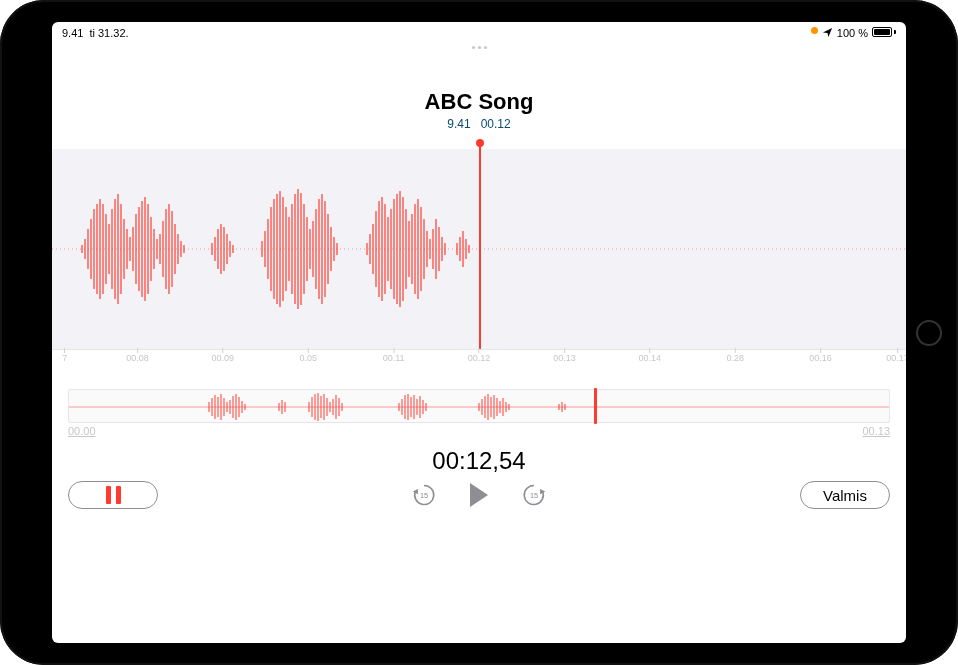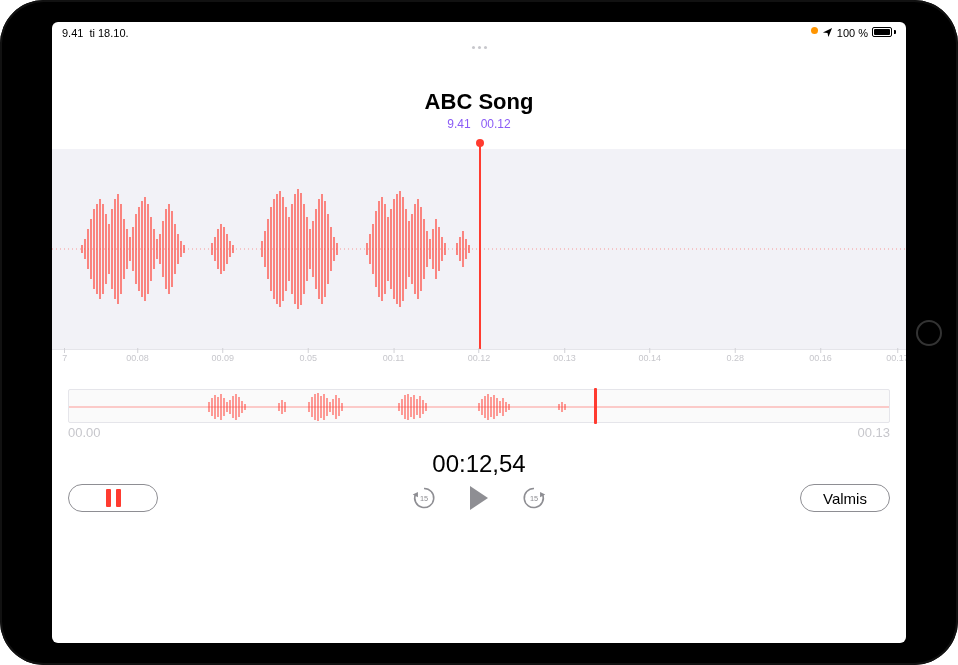--- a/index.html
+++ b/index.html
@@ -62,21 +62,21 @@
   .grabber {
     align-self: center;
     margin-top: 2px;
     display: flex;
     gap: 3px;
   }
   .grabber span { width:3px; height:3px; border-radius:50%; background:#c7c7cc;}
 
   .header { text-align:center; margin-top: 40px;}
   .title { font-size: 22px; font-weight: 700; color:#000;}
-  .subtitle { font-size: 12px; color:#8b5cf6; margin-top: 2px;}
+  .subtitle { font-size: 12px; color:#0c4a6e; margin-top: 2px;}
 
   .waveform-big {
     margin-top: 18px;
     height: 200px;
     background: #f2f2f7;
     position: relative;
   }
   .wave-canvas { position:absolute; inset:0; }
   .playhead {
     position:absolute;
@@ -128,22 +128,23 @@
     position: relative;
   }
   .mini-wave { position:absolute; inset:0;}
   .mini-playhead {
     position:absolute; top:-2px; bottom:-2px; width:3px;
     background:#ff3b30; border-radius:1px;
     left: 64%;
   }
   .mini-labels {
     display:flex; justify-content:space-between;
-    margin: 0 16px; font-size:13px; color:#c7c7cc;
+    margin: 0 16px; font-size:11px; color:#c7c7cc;
     padding-top: 2px;
+    text-decoration: underline;
   }
 
   .big-time { text-align:center; font-size: 24px; font-weight:400; margin-top:10px;}
 
   .controls {
     display:flex;
     align-items:center;
     justify-content:center;
     gap: 24px;
     margin-top: 6px;
@@ -178,21 +179,21 @@
 </head>
 <body>
 
 <div class="device">
   <div class="home-button"></div>
   <div class="screen">
 
     <div class="status-bar">
       <div class="status-left">
         <span>9.41</span>
-        <span>ti 18.10.</span>
+        <span>ti 31.32.</span>
       </div>
       <div class="status-right">
         <span class="status-dot-orange"></span>
         <svg width="11" height="11" viewBox="0 0 24 24" fill="#000">
             <path d="M2 12 L22 2 L14 22 L12 13 Z"></path>
           </svg>
         <span>100 %</span>
         <div class="battery">
           <div class="battery-body">
               <div class="battery-fill"></div>

